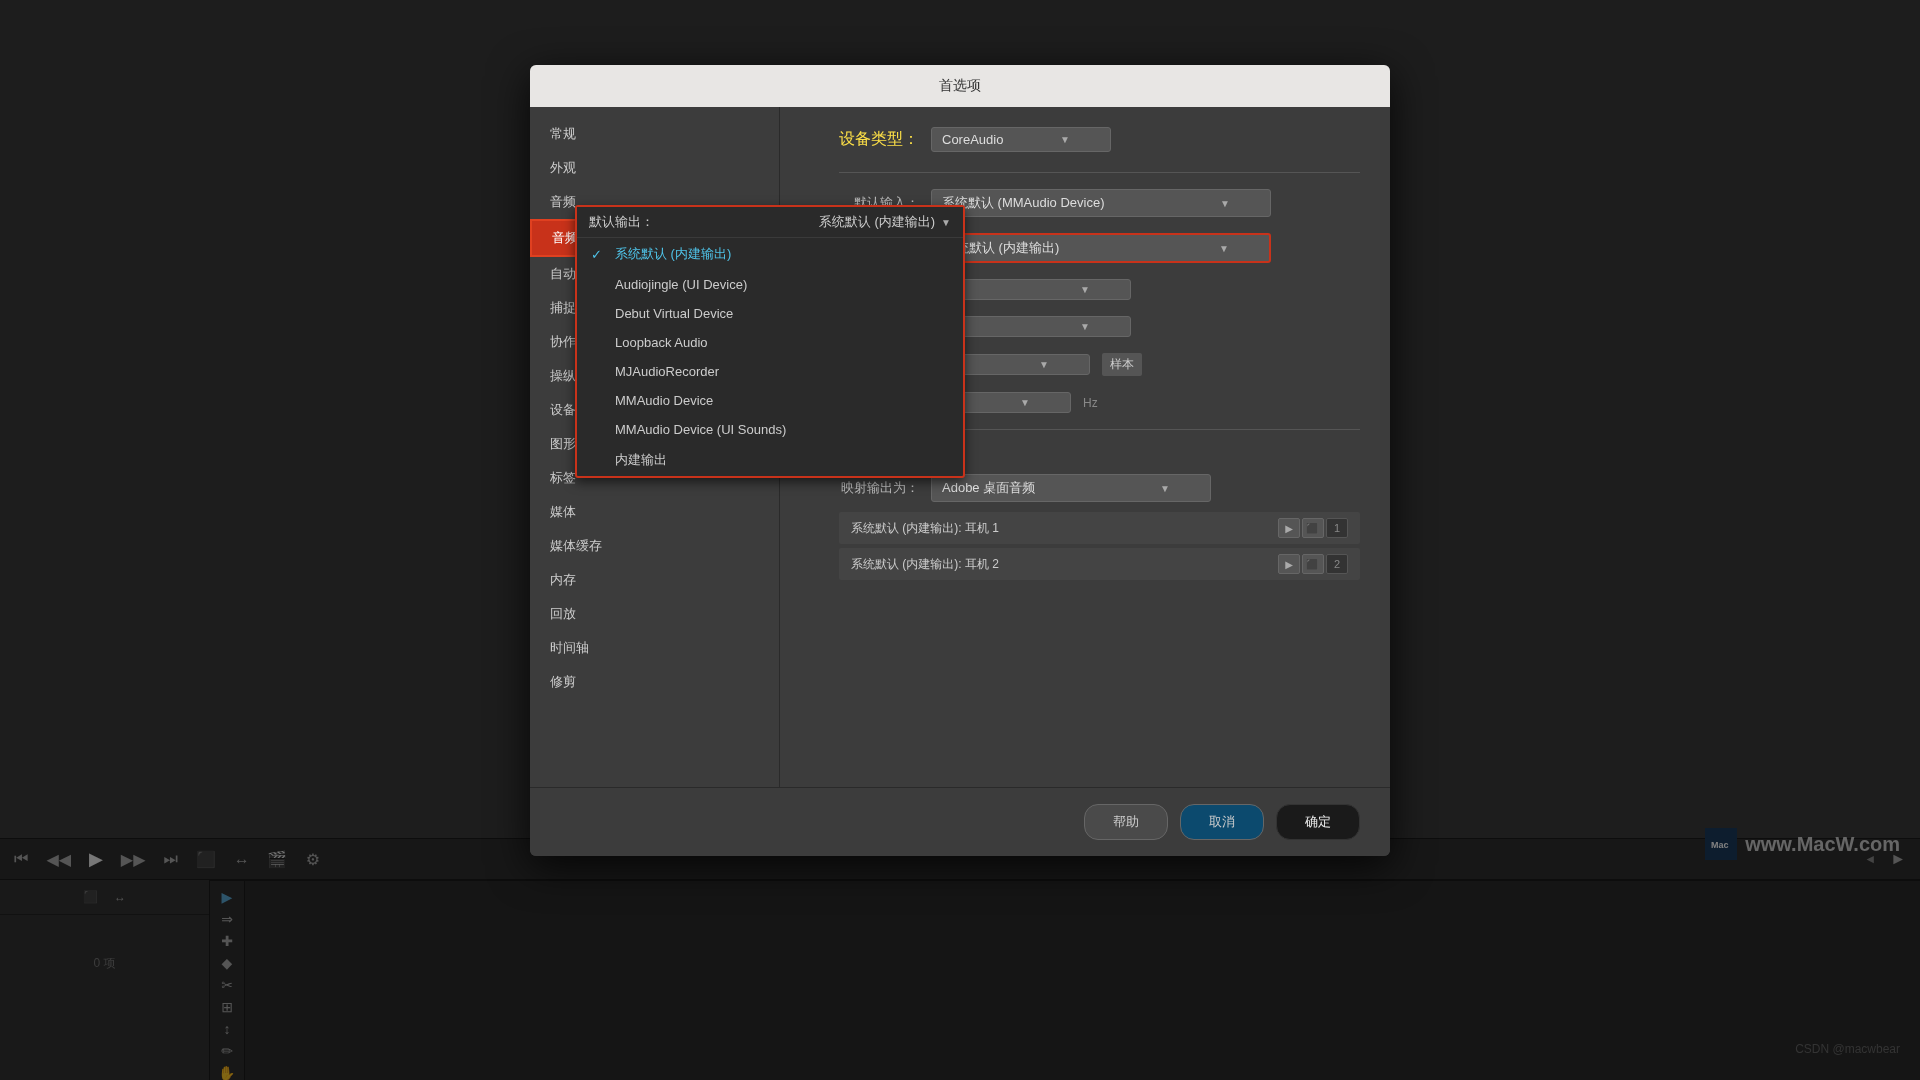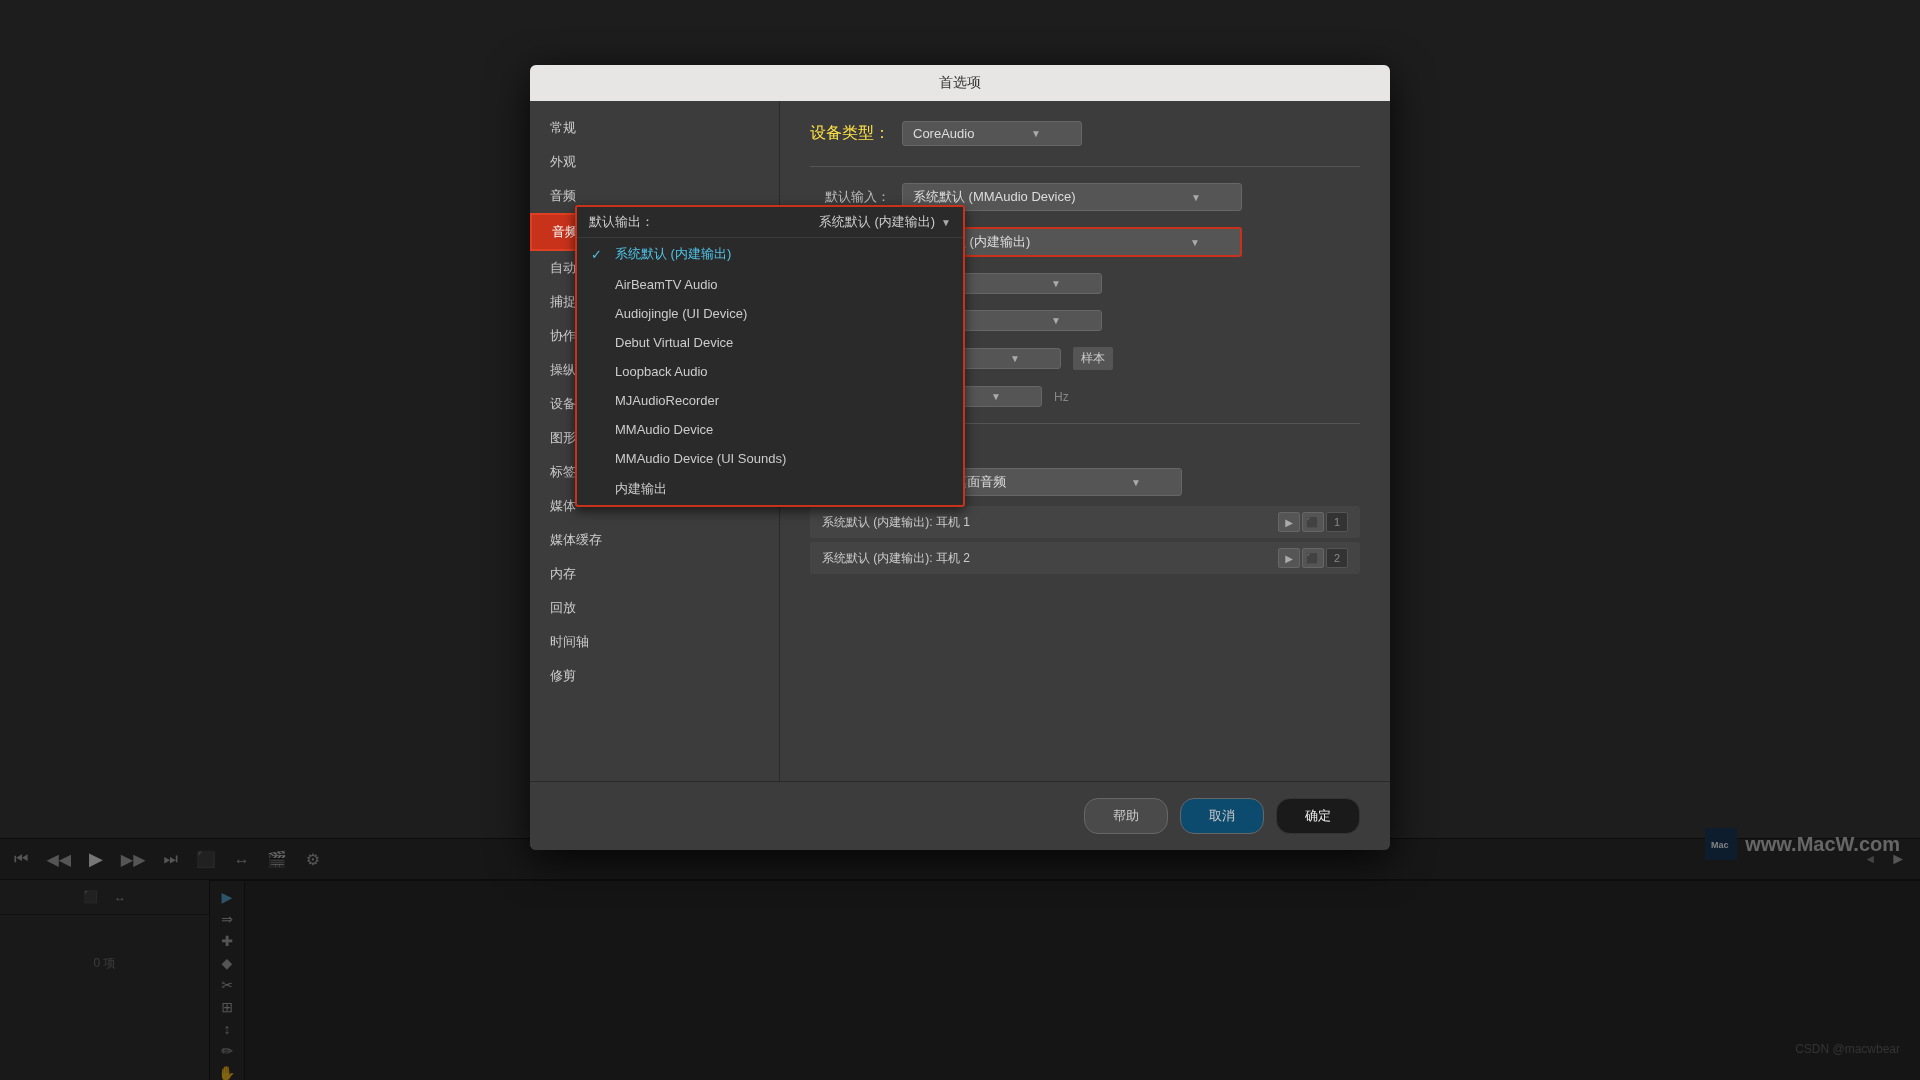--- a/index.html
+++ b/index.html
@@ -152,36 +152,37 @@
       width: 860px;
       background: #3c3c3c;
       border-radius: 6px;
       box-shadow: 0 10px 40px rgba(0,0,0,0.8);
       overflow: visible;
     }
 
     .prefs-titlebar {
       background: #e8e6e4;
       border-radius: 6px 6px 0 0;
-      height: 36px;
+      height: 42px;
       display: flex;
       align-items: center;
       justify-content: center;
       position: relative;
     }
 
     .prefs-title {
       color: #333;
       font-size: 14px;
       font-weight: 500;
     }
 
     .prefs-body {
       display: flex;
       min-height: 680px;
+      gap: 29px;
     }
 
     
     .prefs-sidebar {
       width: 250px;
       background: #3c3c3c;
       padding: 10px 0;
       border-right: 1px solid #2a2a2a;
       flex-shrink: 0;
     }
@@ -626,24 +627,20 @@
       <span style="color:#aaa; font-size:10px;">▼</span>
     </div>
   </div>
 
   <div class="dropdown-item selected">
     <span class="check-mark">✓</span>
     <span>系统默认 (内建输出)</span>
   </div>
   <div class="dropdown-item">
     <span class="check-placeholder"></span>
-    <span>AirBeamTV Audio</span>
-  </div>
-  <div class="dropdown-item">
-    <span class="check-placeholder"></span>
     <span>Audiojingle (UI Device)</span>
   </div>
   <div class="dropdown-item">
     <span class="check-placeholder"></span>
     <span>Debut Virtual Device</span>
   </div>
   <div class="dropdown-item">
     <span class="check-placeholder"></span>
     <span>Loopback Audio</span>
   </div>

